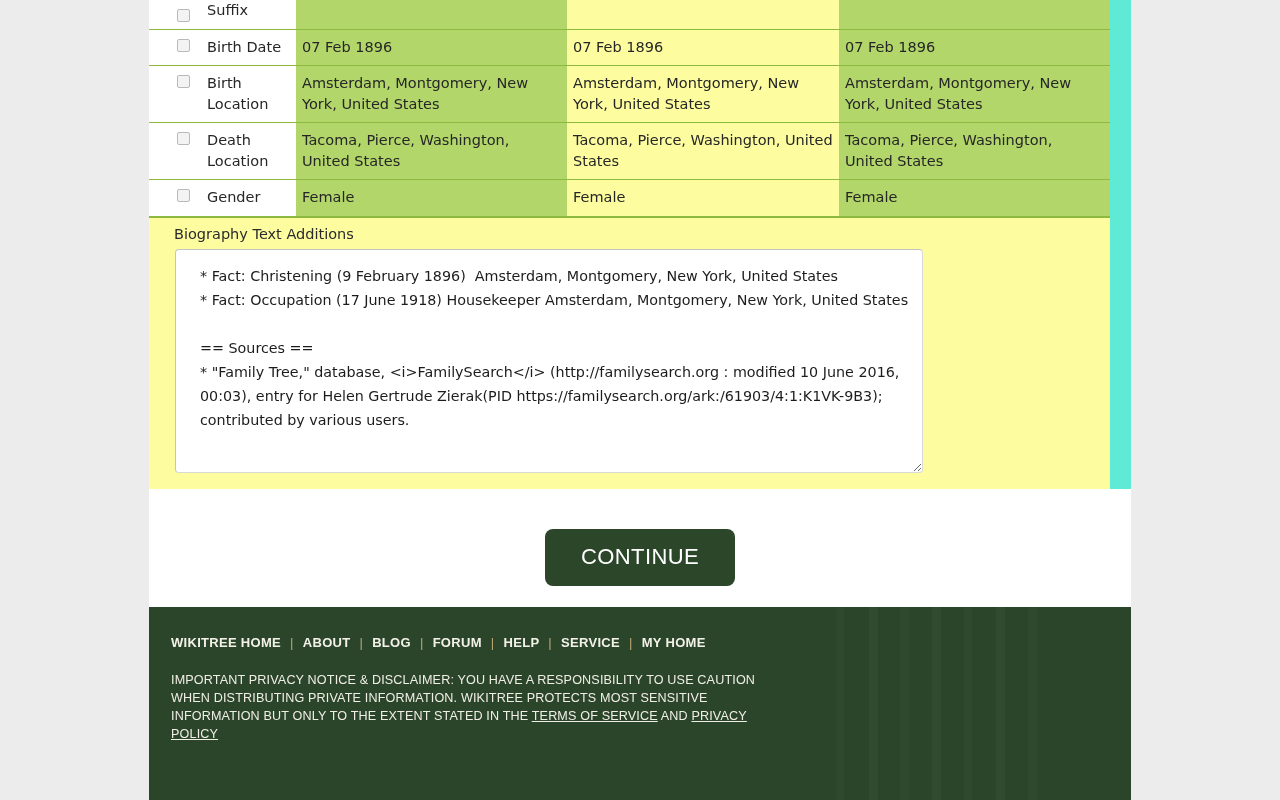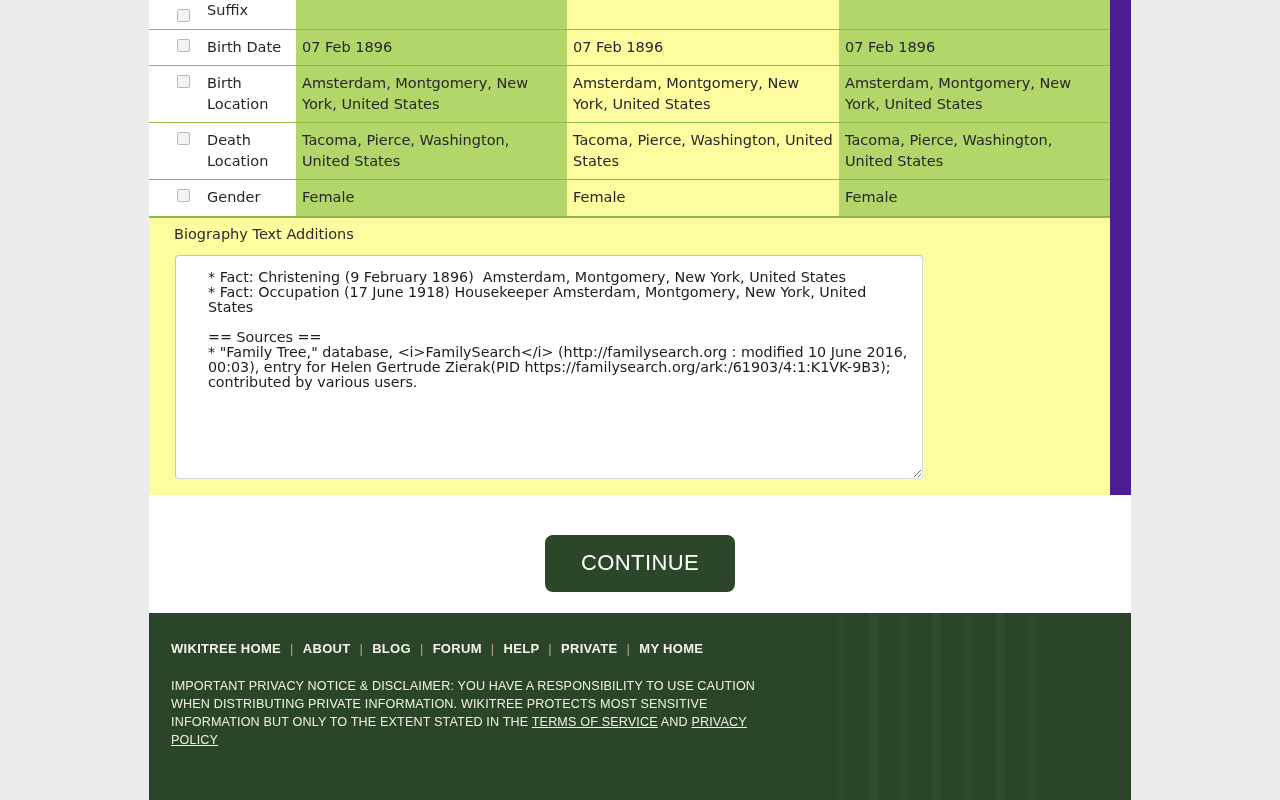--- a/index.html
+++ b/index.html
@@ -14,21 +14,21 @@
     font-family: "DejaVu Sans", sans-serif;
   }
 
   
   #page-wrap {
     position: absolute;
     left: 149px;
     top: 0;
     width: 982px;
     height: 800px;
-    background: #4c1d95;
+    background: #5eead4;
   }
 
   
   .cmp-table {
     width: 961px;
     border-collapse: collapse;
     table-layout: fixed;
     margin-left: 0;
   }
   .cmp-table col.c-label { width: 147px; }
@@ -85,31 +85,31 @@
   
   #bio-panel {
     width: 961px;
     background: #fdfda0;
     border-top: 1px solid #8cb93e;
     padding: 8px 0 16px 0;
   }
   #bio-label {
     font-size: 14.5px;
     color: #2b2b2b;
-    padding: 0 0 13px 25px;
+    padding: 0 0 7px 25px;
   }
   #bio-textarea {
     display: block;
     margin-left: 26px;
     width: 748px;
     height: 224px;
-    padding: 14px 12px 12px 32px;
+    padding: 14px 12px 12px 24px;
     font-family: "DejaVu Sans", sans-serif;
     font-size: 14.3px;
-    line-height: 15px;
+    line-height: 24px;
     color: #1c1c1c;
     background: #ffffff;
     border: 1px solid #c4c4c4;
     border-right-color: #d9d9d9;
     border-bottom-color: #d9d9d9;
     border-radius: 4px;
     resize: both;
     overflow: auto;
     white-space: pre-wrap;
     word-wrap: break-word;
@@ -259,21 +259,21 @@
 
 == Sources ==
 * "Family Tree," database, &lt;i&gt;FamilySearch&lt;/i&gt; (http://familysearch.org : modified 10 June 2016, 00:03), entry for Helen Gertrude Zierak(PID https://familysearch.org/ark:/61903/4:1:K1VK-9B3); contributed by various users.</div>
   </div>
 
   <div id="continue-zone">
     <button id="continue-btn">CONTINUE</button>
   </div>
 
   <div id="footer">
-    <div id="footer-nav"><a href="#">WIKITREE HOME</a><span class="sep">|</span><a href="#">ABOUT</a><span class="sep">|</span><a href="#">BLOG</a><span class="sep">|</span><a href="#">FORUM</a><span class="sep">|</span><a href="#">HELP</a><span class="sep">|</span><a href="#">PRIVATE</a><span class="sep">|</span><a href="#">MY HOME</a></div>
+    <div id="footer-nav"><a href="#">WIKITREE HOME</a><span class="sep">|</span><a href="#">ABOUT</a><span class="sep">|</span><a href="#">BLOG</a><span class="sep">|</span><a href="#">FORUM</a><span class="sep">|</span><a href="#">HELP</a><span class="sep">|</span><a href="#">SERVICE</a><span class="sep">|</span><a href="#">MY HOME</a></div>
 
     <p class="foot-para">
       <span>IMPORTANT PRIVACY NOTICE &amp; DISCLAIMER: YOU HAVE A RESPONSIBILITY TO USE CAUTION WHEN DISTRIBUTING PRIVATE INFORMATION. WIKITREE PROTECTS MOST SENSITIVE INFORMATION BUT ONLY TO THE EXTENT STATED IN THE </span><a href="#">TERMS OF SERVICE</a><span> AND </span><a href="#">PRIVACY POLICY</a>
     </p>
 
   </div>
 
 </div>
 
 </body></html>

